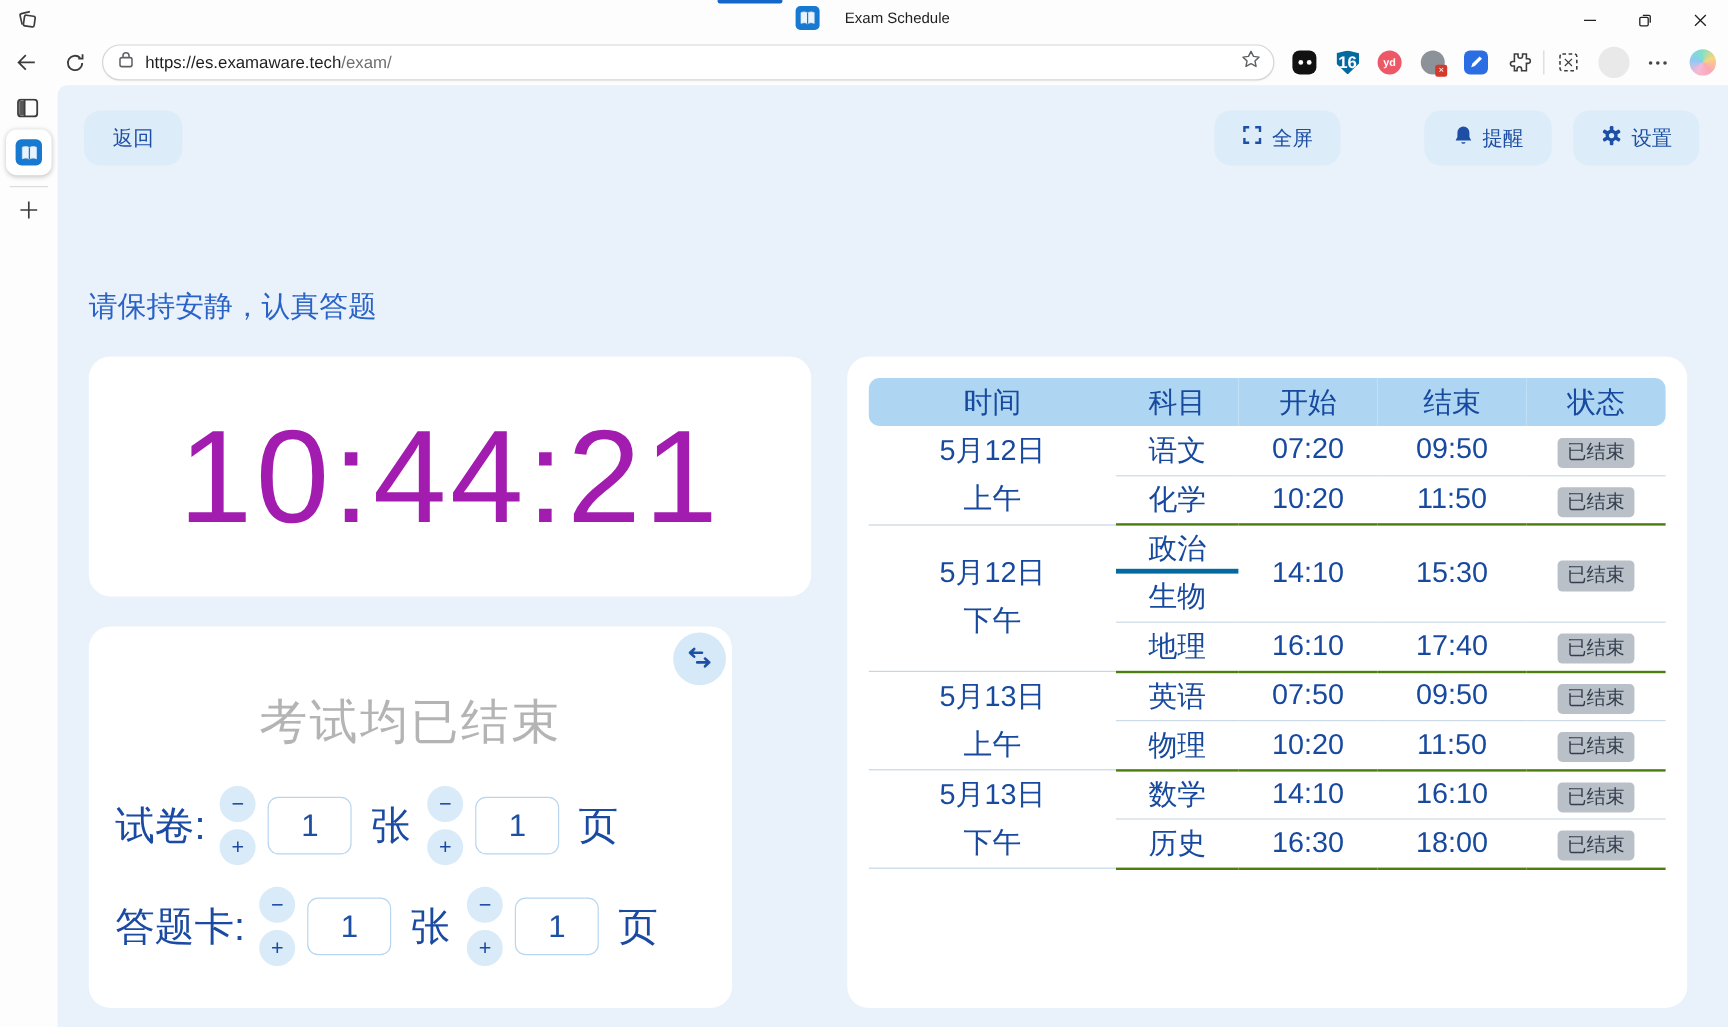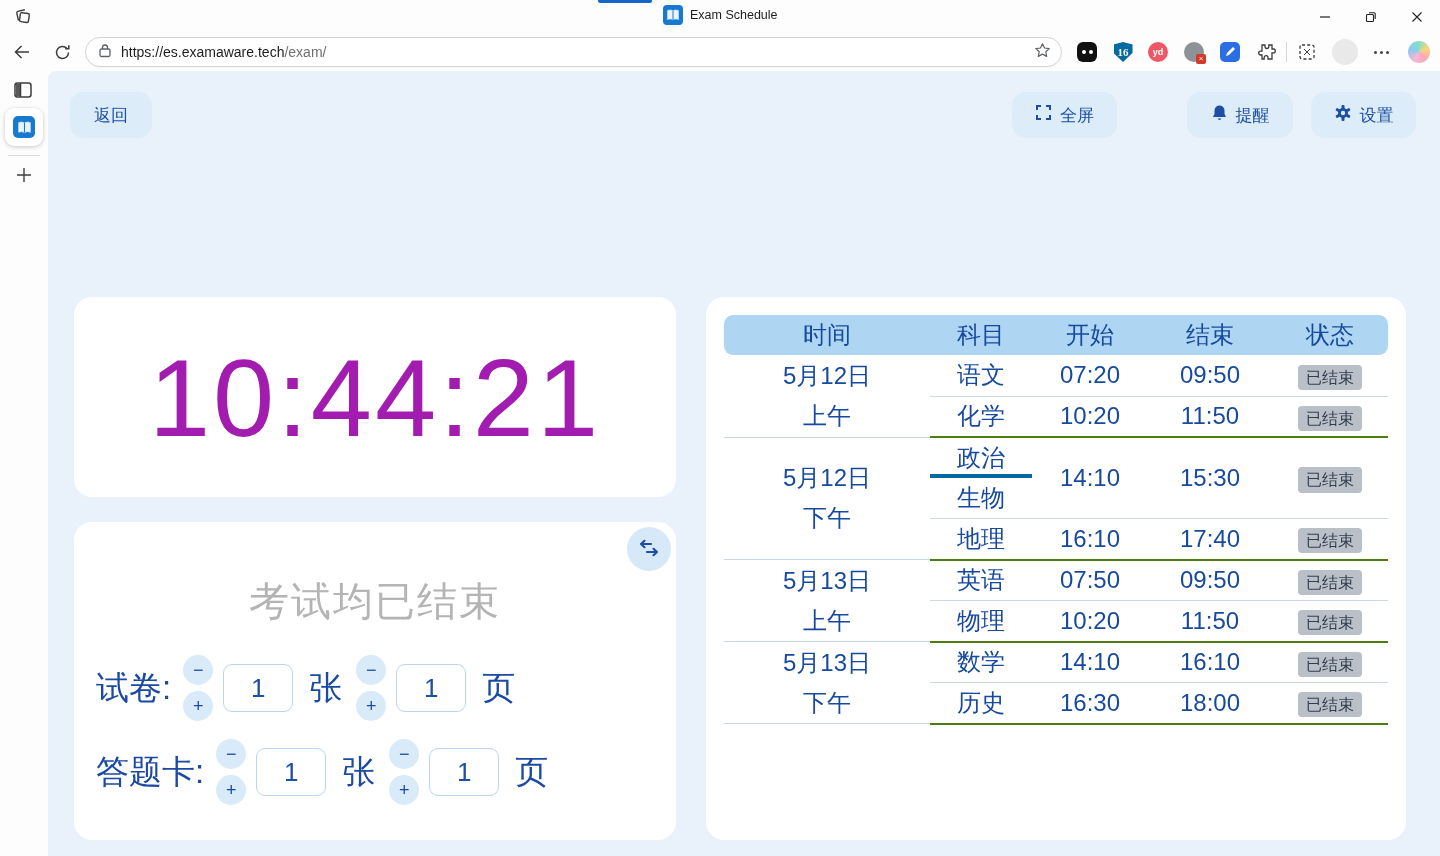--- a/index.html
+++ b/index.html
@@ -4,38 +4,38 @@
 <style>
   * { margin:0; padding:0; box-sizing:border-box; }
   html,body { width:1440px; height:856px; overflow:hidden; }
   body { font-family:"Liberation Sans","DejaVu Sans",sans-serif; background:#fff; }
   #screen { position:relative; width:1440px; height:856px; background:#fdfdfd; }
 
   
   .titlebar { position:absolute; left:0; top:0; width:1440px; height:33px; background:#fdfdfd; }
   .layers-icon { position:absolute; left:13px; top:7px; width:20px; height:20px; }
   .tab-strip-accent { position:absolute; left:598px; top:0; width:54px; height:3px; background:#1566c9; border-radius:0 0 2px 2px; }
-  .tab-center { position:absolute; left:663px; top:5px; display:flex; align-items:center; gap:7px; }
+  .tab-center { position:absolute; left:663px; top:5px; display:flex; align-items:center; gap:21px; }
   .favicon { width:20px; height:20px; border-radius:4px; background:#1879d0; display:flex; align-items:center; justify-content:center; }
   .tab-title { font-size:12.5px; color:#1f1f1f; }
   .win-controls { position:absolute; right:0; top:0; height:33px; display:flex; }
   .win-btn { width:46px; height:33px; display:flex; align-items:center; justify-content:center; }
 
   .toolbar { position:absolute; left:0; top:33px; width:1440px; height:38px; background:#fdfdfd; }
   .nav-btn { position:absolute; top:3px; width:32px; height:32px; display:flex; align-items:center; justify-content:center; border-radius:6px; }
   .addr { position:absolute; left:85px; top:4px; width:977px; height:30px; background:#fff; border:1px solid #d5d5d5; border-radius:16px; display:flex; align-items:center; padding:0 10px 0 12px; box-shadow:0 1px 2px rgba(0,0,0,.04); }
   .addr .lock { margin-right:9px; flex:0 0 auto; }
   .url { font-size:14px; color:#1d1d1d; white-space:nowrap; }
   .url .path { color:#6f6f6f; }
   .addr .spacer { flex:1; }
   .ext-row { position:absolute; top:0; height:38px; display:flex; align-items:center; }
   .ext { width:28px; height:28px; display:flex; align-items:center; justify-content:center; position:relative; }
   .ext-black { width:20px; height:20px; background:#111; border-radius:6px; display:flex; align-items:center; justify-content:center; gap:3px; }
   .ext-black i { width:4px; height:4px; background:#fff; border-radius:50%; }
-  .ext-shield { width:19px; height:20px; background:#0369a1; clip-path:polygon(50% 0,100% 12%,100% 55%,50% 100%,0 55%,0 12%); display:flex; align-items:center; justify-content:center; color:#fff; font-size:11px; font-weight:bold;font-family:Liberation Serif, serif; }
+  .ext-shield { width:19px; height:20px; background:#0369a1; clip-path:polygon(50% 0,100% 12%,100% 55%,50% 100%,0 55%,0 12%); display:flex; align-items:center; justify-content:center; color:#fff; font-size:14px; font-weight:bold; }
   .ext-yd { width:20px; height:20px; background:#ee5866; border-radius:50%; color:#fff; font-size:9px; font-weight:bold; display:flex; align-items:center; justify-content:center; }
   .ext-gray { width:20px; height:20px; background:#8d9298; border-radius:50%; }
   .ext-pen { width:20px; height:20px; background:#2b6de3; border-radius:5px; display:flex; align-items:center; justify-content:center; }
   .divider-v { width:1px; height:20px; background:#d8d8d8; margin:0 6px; }
   .profile-circ { width:26px; height:26px; border-radius:50%; background:#e9e9e9; }
   .dots { display:flex; gap:3px; }
   .dots i { width:3px; height:3px; border-radius:50%; background:#444; }
   .copilot { width:22px; height:22px; border-radius:50%; background:conic-gradient(from 210deg,#f9b8d4,#8ec9f5,#7ee0c9,#f8d57e,#f9a8b8,#f9b8d4); }
 
   
@@ -55,21 +55,21 @@
   .btn-remind { left:1139px; width:106px; }
   .btn-settings { left:1263px; width:105px; }
 
   .page-title { position:absolute; left:26px; top:72px; font-size:45px; font-weight:500; color:#1a4ba5; letter-spacing:1px; }
   .page-subtitle { position:absolute; left:26px; top:168px; font-size:24px; color:#2a63c8; }
 
   .card { position:absolute; background:#fff; border-radius:18px; }
   .clock-card { left:26px; top:226px; width:602px; height:200px; display:flex; align-items:center; justify-content:center; }
   .clock { font-size:110px; color:#a21caf; letter-spacing:3px; }
 
-  .panel-card { left:26px; top:451px; width:602px; height:318px; }
+  .panel-card { left:26px; top:451px; width:536px; height:318px; }
   .swap-btn { position:absolute; right:5px; top:5px; width:44px; height:44px; border:none; border-radius:50%; background:#d6e9f9; display:flex; align-items:center; justify-content:center; cursor:pointer; }
   .panel-status { text-align:center; margin-top:52px; font-size:40px; color:#b4b4b4; letter-spacing:2px; }
   .stepper-rows { margin:26px 0 0 22px; }
   .stepper-row { display:flex; align-items:center; margin-bottom:18px; }
   .stepper-label { font-size:33px; color:#1b4aa2; margin-right:12px; white-space:nowrap; }
   .stepper-col { display:flex; flex-direction:column; gap:6px; margin-right:10px; }
   .step-btn { width:30px; height:30px; border:none; border-radius:50%; background:#d9eaf9; color:#1b4aa2; font-size:18px; line-height:1; cursor:pointer; display:flex; align-items:center; justify-content:center; font-family:inherit; }
   .count-input { width:70px; height:48px; border:1px solid #b8d6f0; border-radius:9px; text-align:center; font-size:26px; color:#1d4fa4; font-family:inherit; background:#fff; }
   .unit { font-size:33px; color:#1b4aa2; margin:0 14px 0 16px; }
 
@@ -262,20 +262,21 @@
               <rect x="7.5" y="1" width="3" height="16" rx="1"></rect>
               <rect x="7.5" y="1" width="3" height="16" rx="1" transform="rotate(60 9 9)"></rect>
               <rect x="7.5" y="1" width="3" height="16" rx="1" transform="rotate(120 9 9)"></rect>
               <circle cx="9" cy="9" r="5"></circle>
             </g>
             <circle cx="9" cy="9" r="2.2" fill="#dcecf9"></circle>
           </svg></span>
       <span>设置</span>
     </button>
 
+    <div class="page-subtitle">请保持安静，认真答题</div>
 
     <div class="card clock-card">
       <span class="clock">10:44:21</span>
     </div>
 
     <div class="card panel-card">
       <button class="swap-btn">
         <svg width="22" height="20" viewBox="0 0 22 20">
             <path d="M13 5H3M6.5 1.8 3 5l3.5 3.2" fill="none" stroke="#1d4fa4" stroke-width="2.2" stroke-linecap="round" stroke-linejoin="round"></path>
             <path d="M9 13h10M15.5 9.8 19 13l-3.5 3.2" fill="none" stroke="#1d4fa4" stroke-width="2.2" stroke-linecap="round" stroke-linejoin="round"></path>

